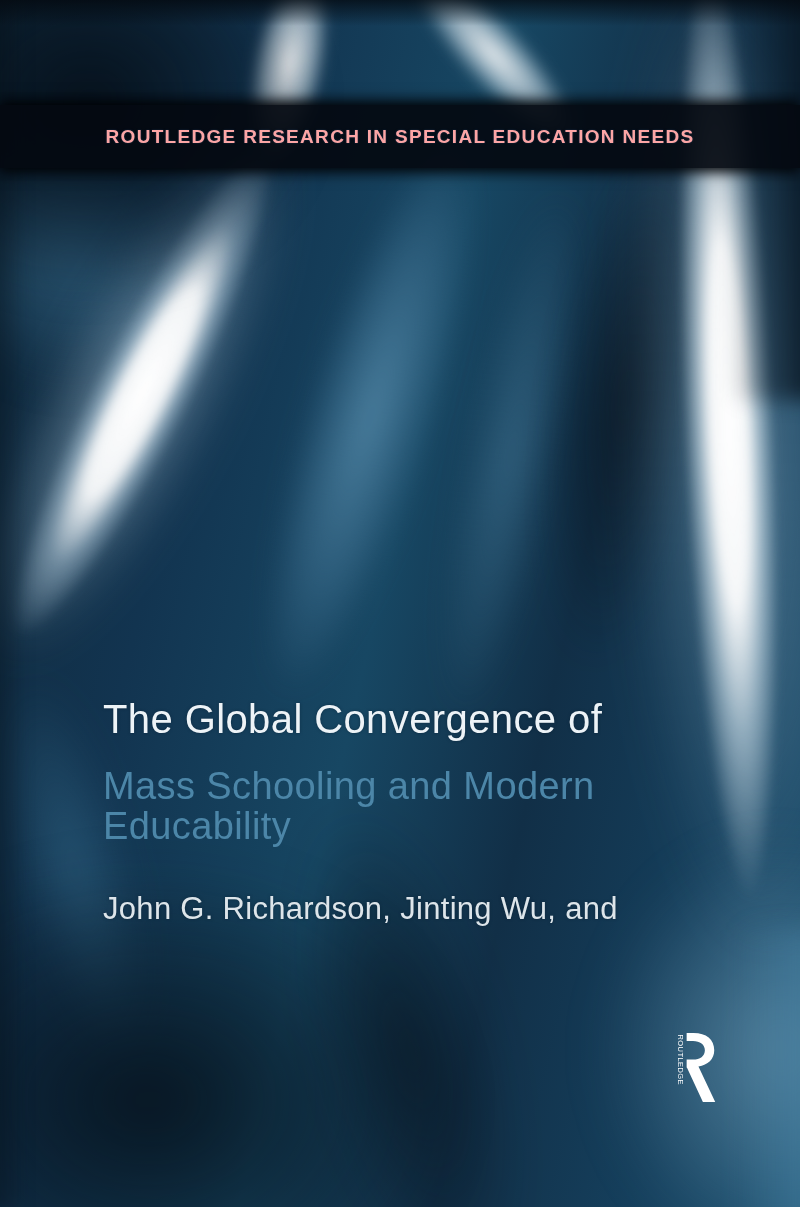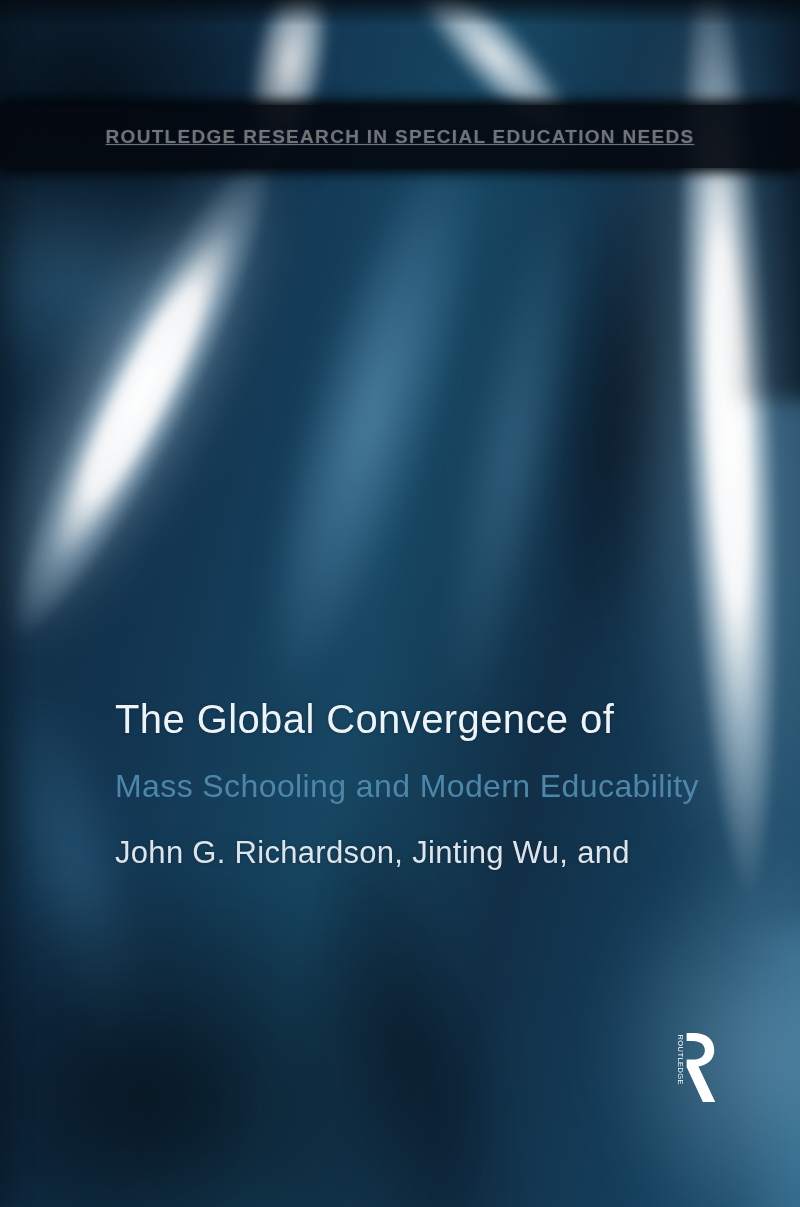--- a/index.html
+++ b/index.html
@@ -135,59 +135,58 @@
   
   .series-banner {
     position: absolute;
     left: 0; top: 105px; width: 800px; height: 63px;
     background: rgba(4, 9, 16, 0.92);
     box-shadow: 0 5px 12px rgba(0,2,6,0.85), 0 -5px 12px rgba(0,2,6,0.85);
     display: flex; align-items: center; justify-content: center;
     z-index: 20;
   }
   .series-banner span {
-    color: #737373;
+    color: #fca5a5;
     font-size: 19px;
     font-weight: 700;
     letter-spacing: 1.3px;
     white-space: nowrap;
     text-shadow: 0 0 2px rgba(40,70,110,0.6);
-    text-decoration: underline;
   }
 
   
   .text-block {
     position: absolute;
-    left: 115px; top: 694px; width: 640px;
+    left: 103px; top: 694px; width: 640px;
     z-index: 30;
   }
   .book-title {
     color: #edf3f7;
     font-size: 40px;
     font-weight: 400;
     line-height: 50px;
     letter-spacing: 0.4px;
     margin: 0;
     text-shadow: 0 0 3px rgba(10,30,48,0.5);
   }
   .book-subtitle {
     color: #4c86a8;
-    font-size: 32px;
+    font-size: 38px;
     font-weight: 400;
     line-height: 40px;
     letter-spacing: 0.4px;
     margin: 22px 0 0 0;
   }
   .book-authors {
     color: #dde5ea;
     font-size: 31px;
     font-weight: 400;
     line-height: 42px;
     letter-spacing: 0.3px;
-    margin: 26px 0 0 0;
+    margin: 42px 0 0 0;
     text-shadow: 0 0 3px rgba(10,30,48,0.5);
   }
 
   
   .publisher-logo {
     position: absolute;
     left: 673px; top: 1033px;
     width: 47px; height: 69px;
     z-index: 30;
   }

